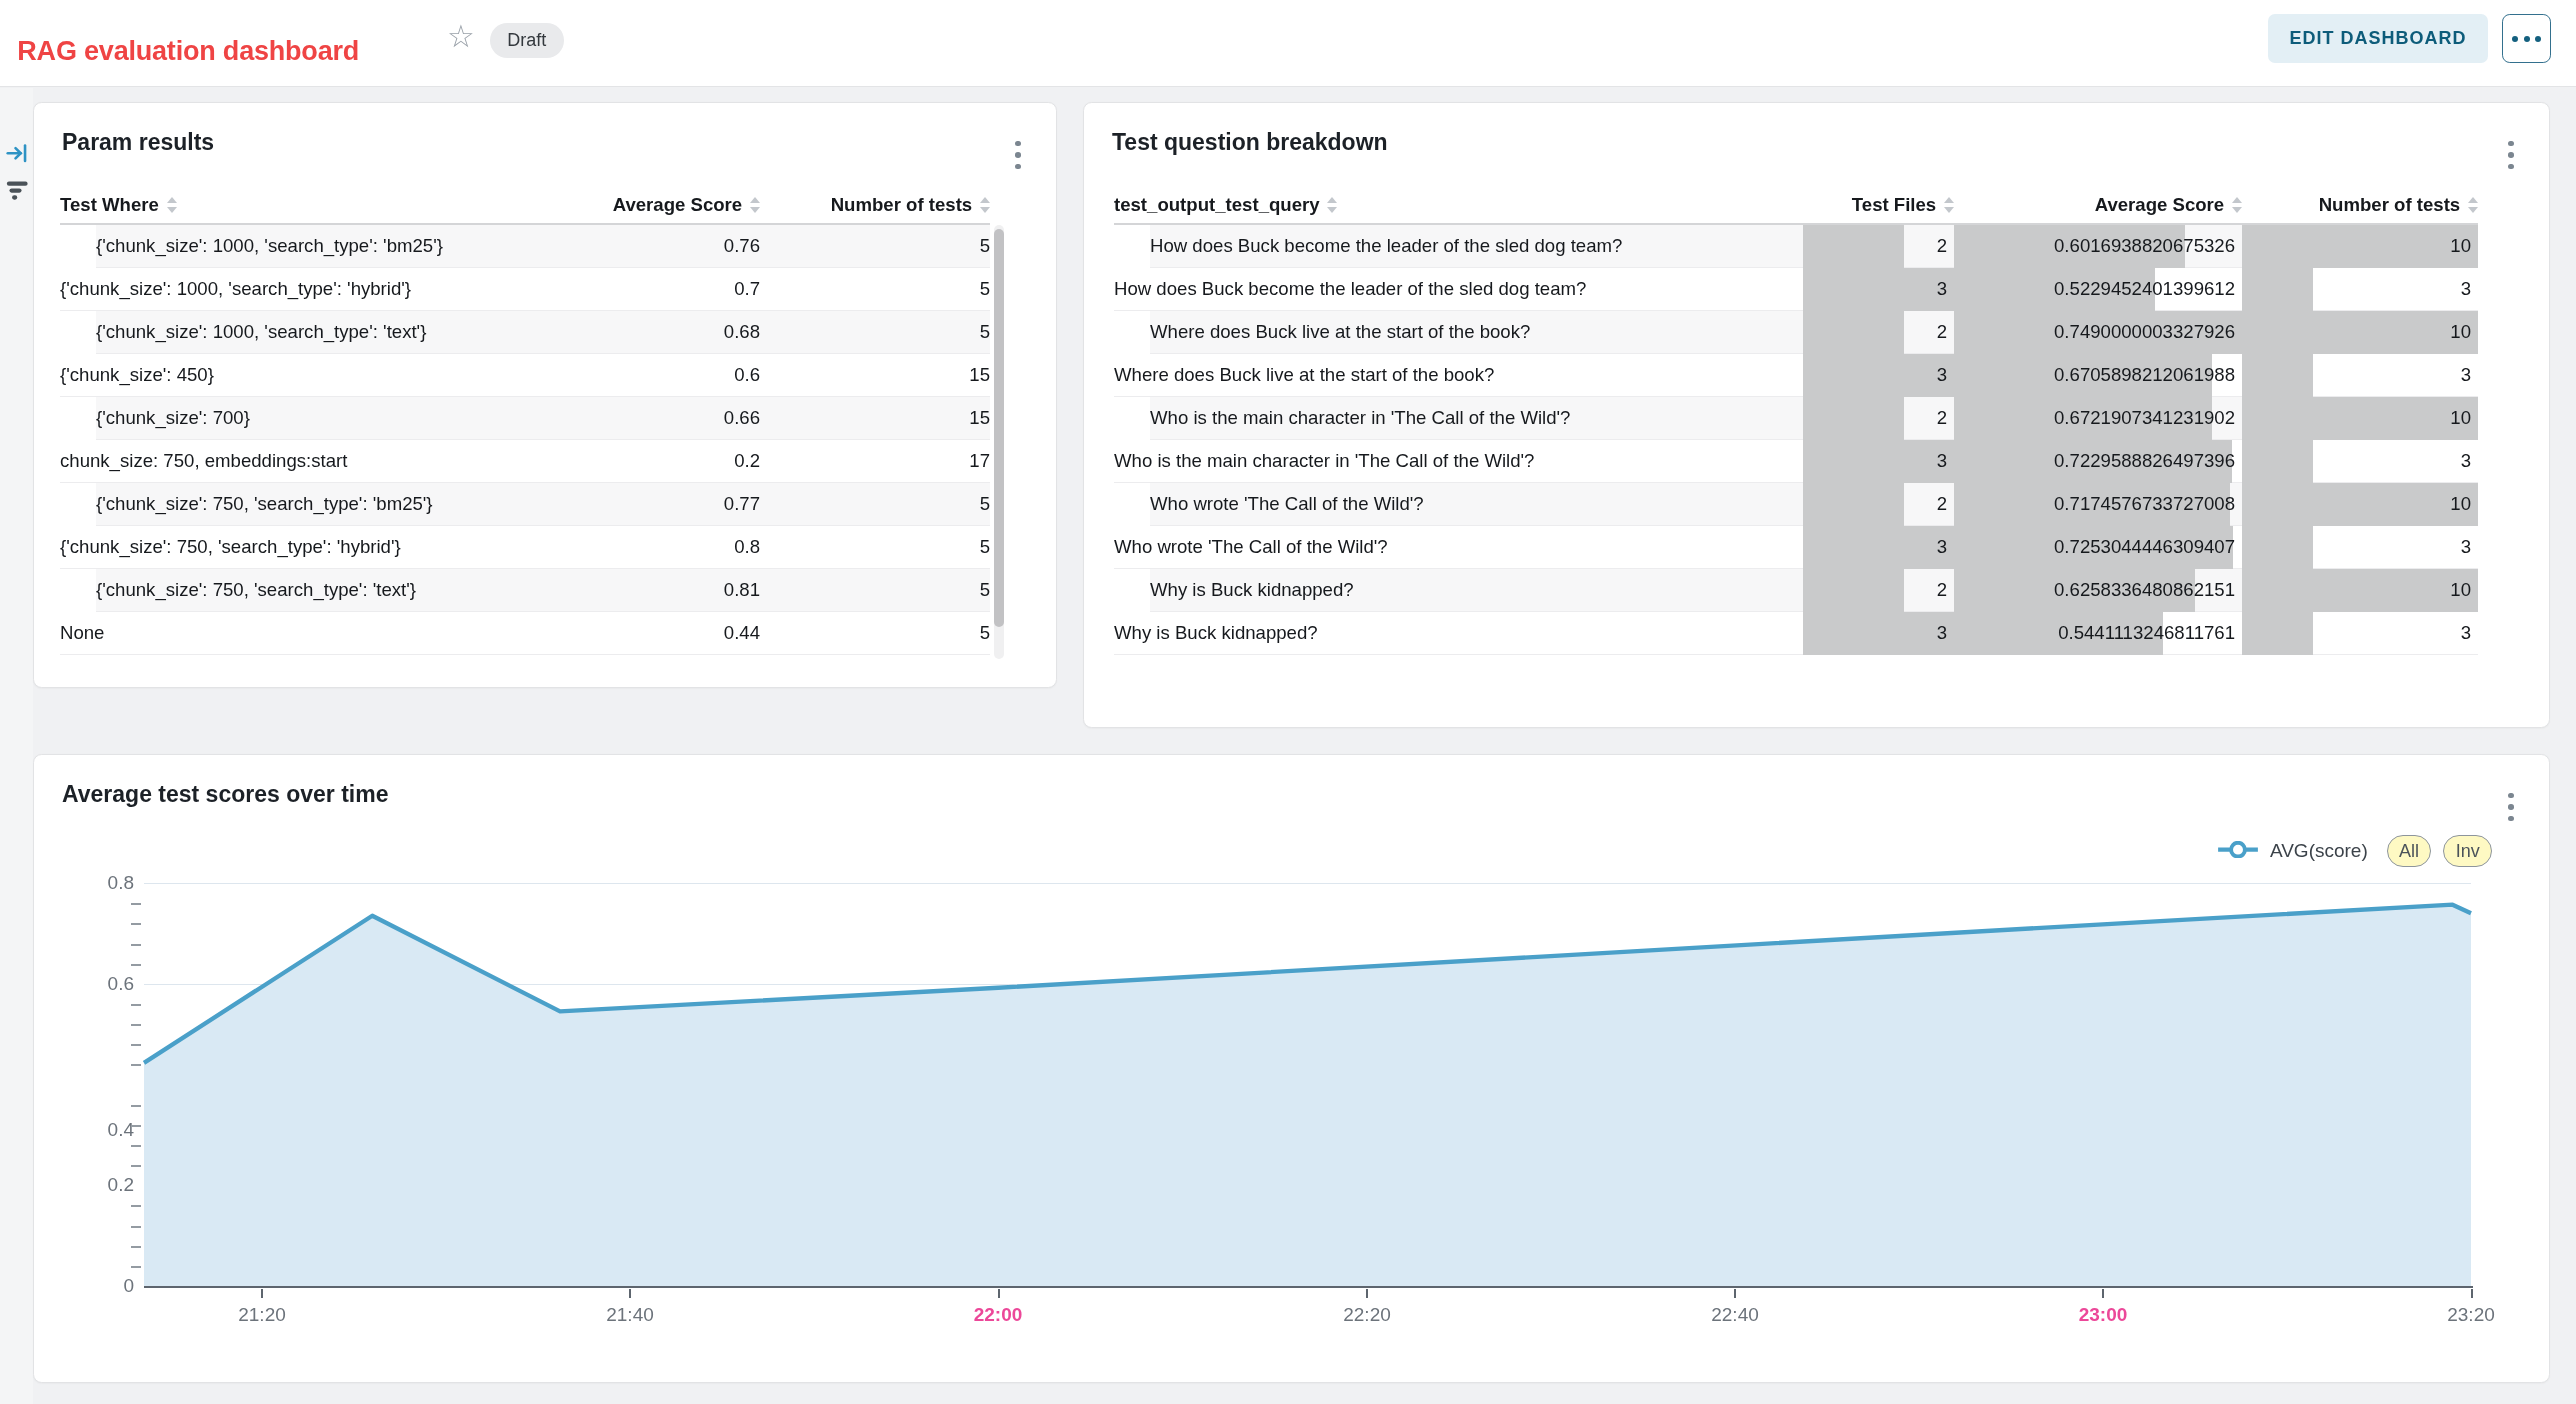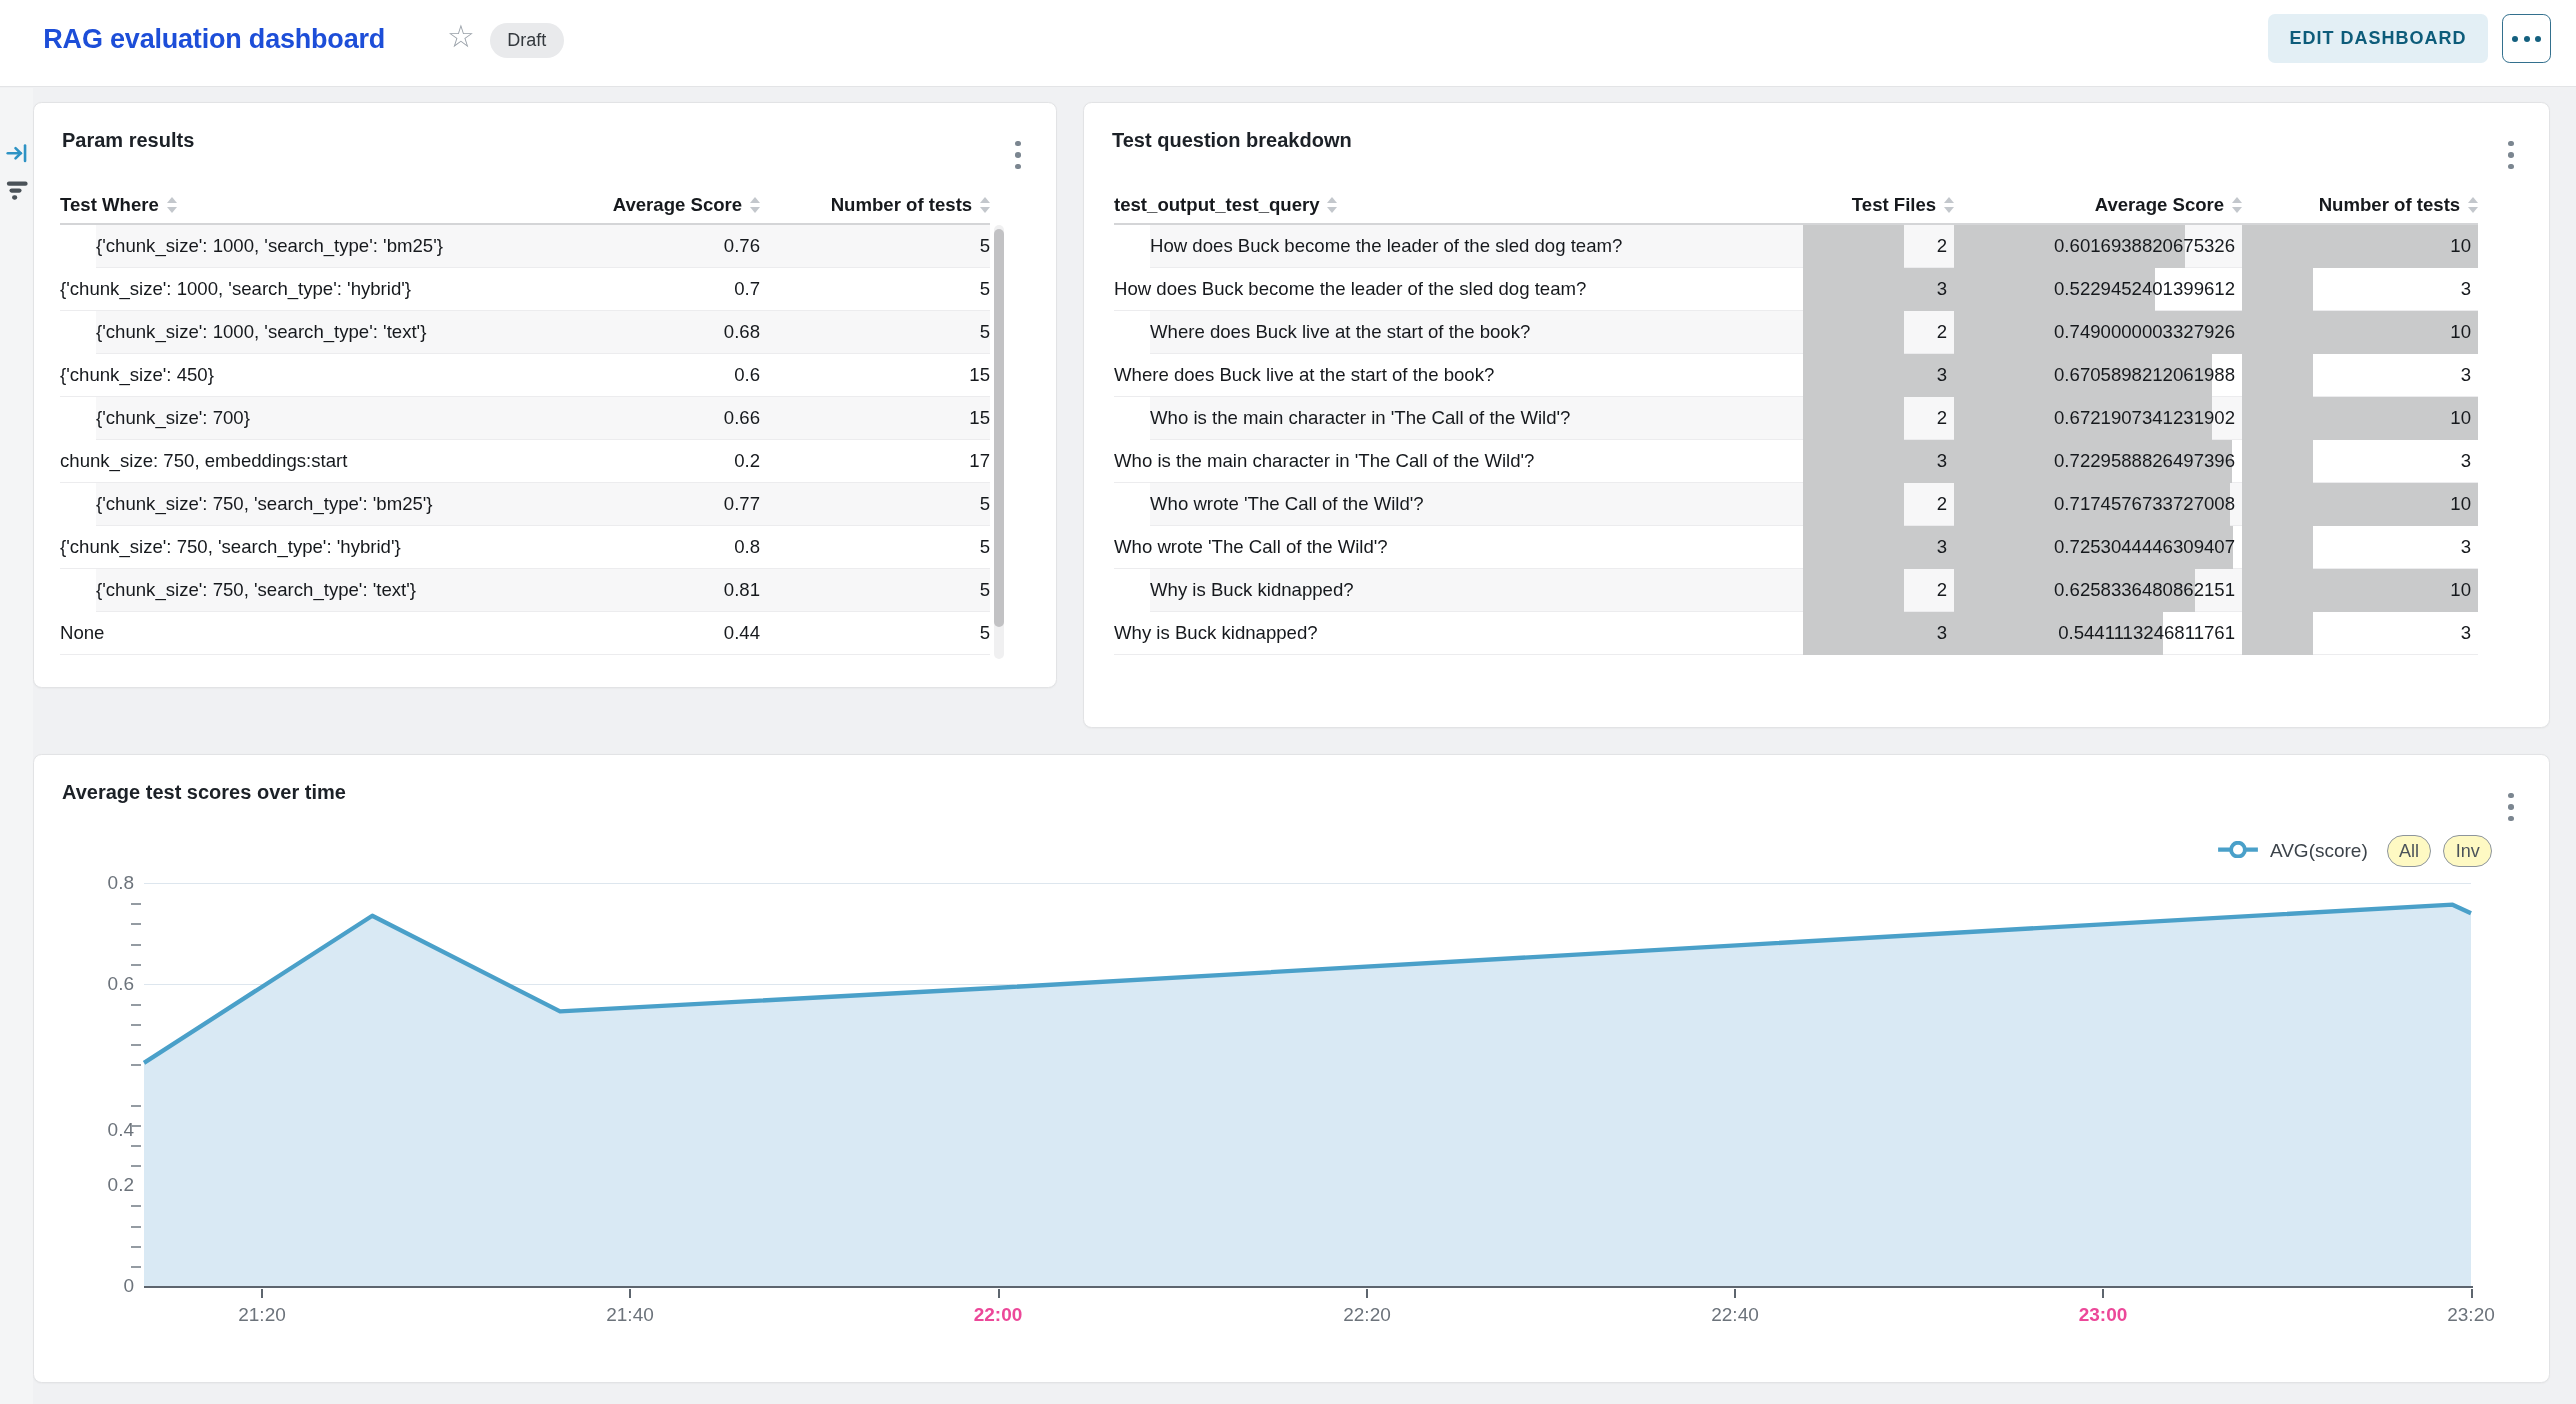--- a/index.html
+++ b/index.html
@@ -2,39 +2,39 @@
 <html style="font-size:14px"><head>
 <meta charset="utf-8">
 <style>
   * { margin:0; padding:0; box-sizing:border-box; }
   html,body { width:2576px; height:1405px; overflow:hidden;
     font-family:"Liberation Sans","DejaVu Sans",sans-serif; background:#f0f1f3; color:#16191d; }
 
   
   .topbar { position:absolute; left:0; top:0; width:2576px; height:87px; background:#ffffff;
     border-bottom:0.9px solid #e3e4e6; z-index:5; }
-  .page-title { position:absolute; left:17.3px; top:24px; font-size:27px; font-weight:bold; color:#1d4ed8; letter-spacing:-0.2px;margin-left:26px;}
+  .page-title { position:absolute; left:17.3px; top:36px; font-size:27px; font-weight:bold; color:#ef4444; letter-spacing:-0.2px;}
   .star { position:absolute; left:447px; top:21px; font-size:31px; color:#9aa1a9; line-height:1; }
   .badge { position:absolute; left:490px; top:23.4px; height:35px; padding:0 17.3px; background:#e9eaec;
     border-radius:17.3px; font-size:18px; color:#33383d; display:flex; align-items:center; }
   .edit-btn { position:absolute; left:2268px; top:14px; width:220px; height:49px; background:#e3eff5;
     border:none; border-radius:7px; color:#0d5c7a; font-size:18px; font-weight:bold; letter-spacing:1px;
     font-family:inherit; cursor:pointer; }
   .more-btn { position:absolute; left:2502px; top:14px; width:49px; height:49px; background:#ffffff;
     border:1.7px solid #33708e; border-radius:7.8px; cursor:pointer; display:flex; align-items:center; justify-content:center; gap:5.2px;}
   .more-btn i { width:6px; height:6px; border-radius:50%; background:#14607f; }
 
   
   .rail { position:absolute; left:0; top:88px; width:33px; height:1317px; background:#f4f5f6; }
   .rail .ricon { position:absolute; left:6px; width:22.5px; height:22.5px; cursor:pointer; }
 
   
   .panel { position:absolute; background:#ffffff; border:0.9px solid #e2e3e5; border-radius:8.7px;
     box-shadow:0 0.9px 1.7px rgba(0,0,0,.03); }
-  .panel-title { position:absolute; left:28px; top:26px; font-size:20px; font-weight:bold; color:#1c2127; }
+  .panel-title { position:absolute; left:28px; top:26px; font-size:23px; font-weight:bold; color:#1c2127; }
   .kebab { position:absolute; right:29.4px; top:31px; width:17.3px; height:42px; display:flex; flex-direction:column;
     align-items:center; justify-content:center; gap:6px; cursor:pointer; }
   .kebab i { width:5.6px; height:5.6px; border-radius:50%; background:#7b8690; }
 
   #panel-param { left:33px; top:102px; width:1024px; height:586px; }
   #panel-q     { left:1083px; top:102px; width:1467px; height:626px; }
   #panel-chart { left:33px; top:754px; width:2517px; height:629px; }
 
   
   .thead { position:absolute; top:83px; height:38px; display:flex; align-items:center;

